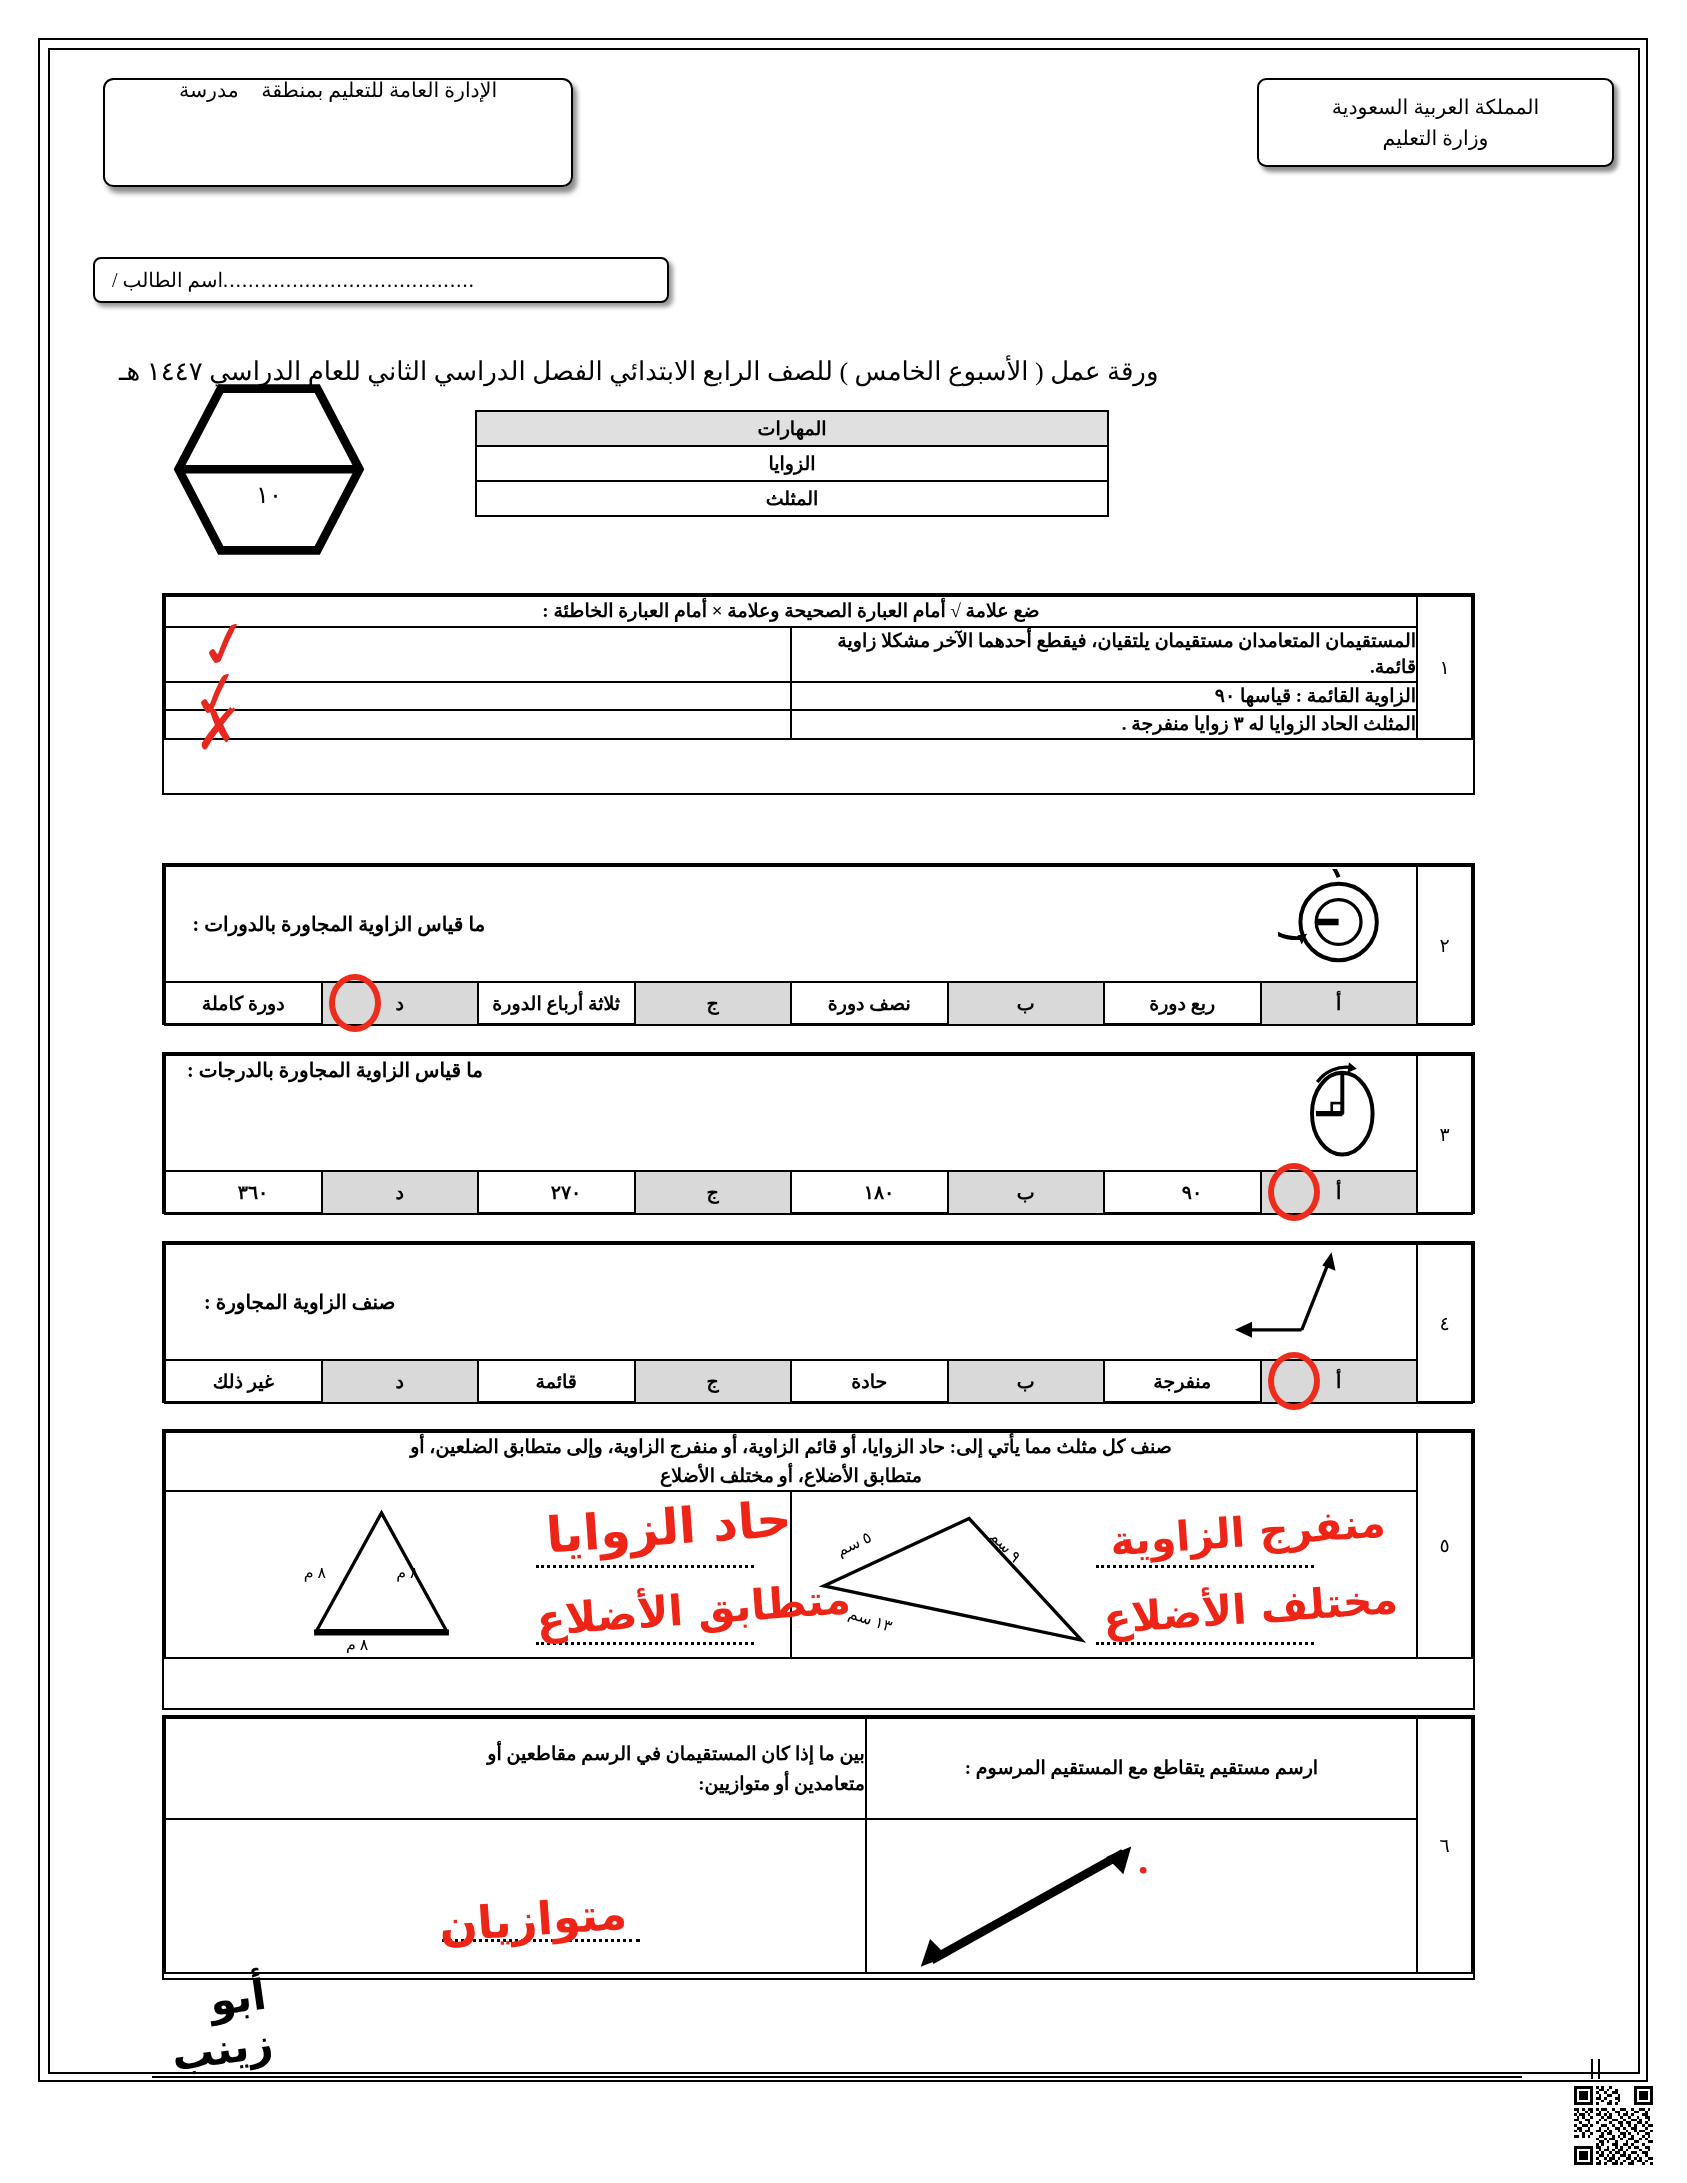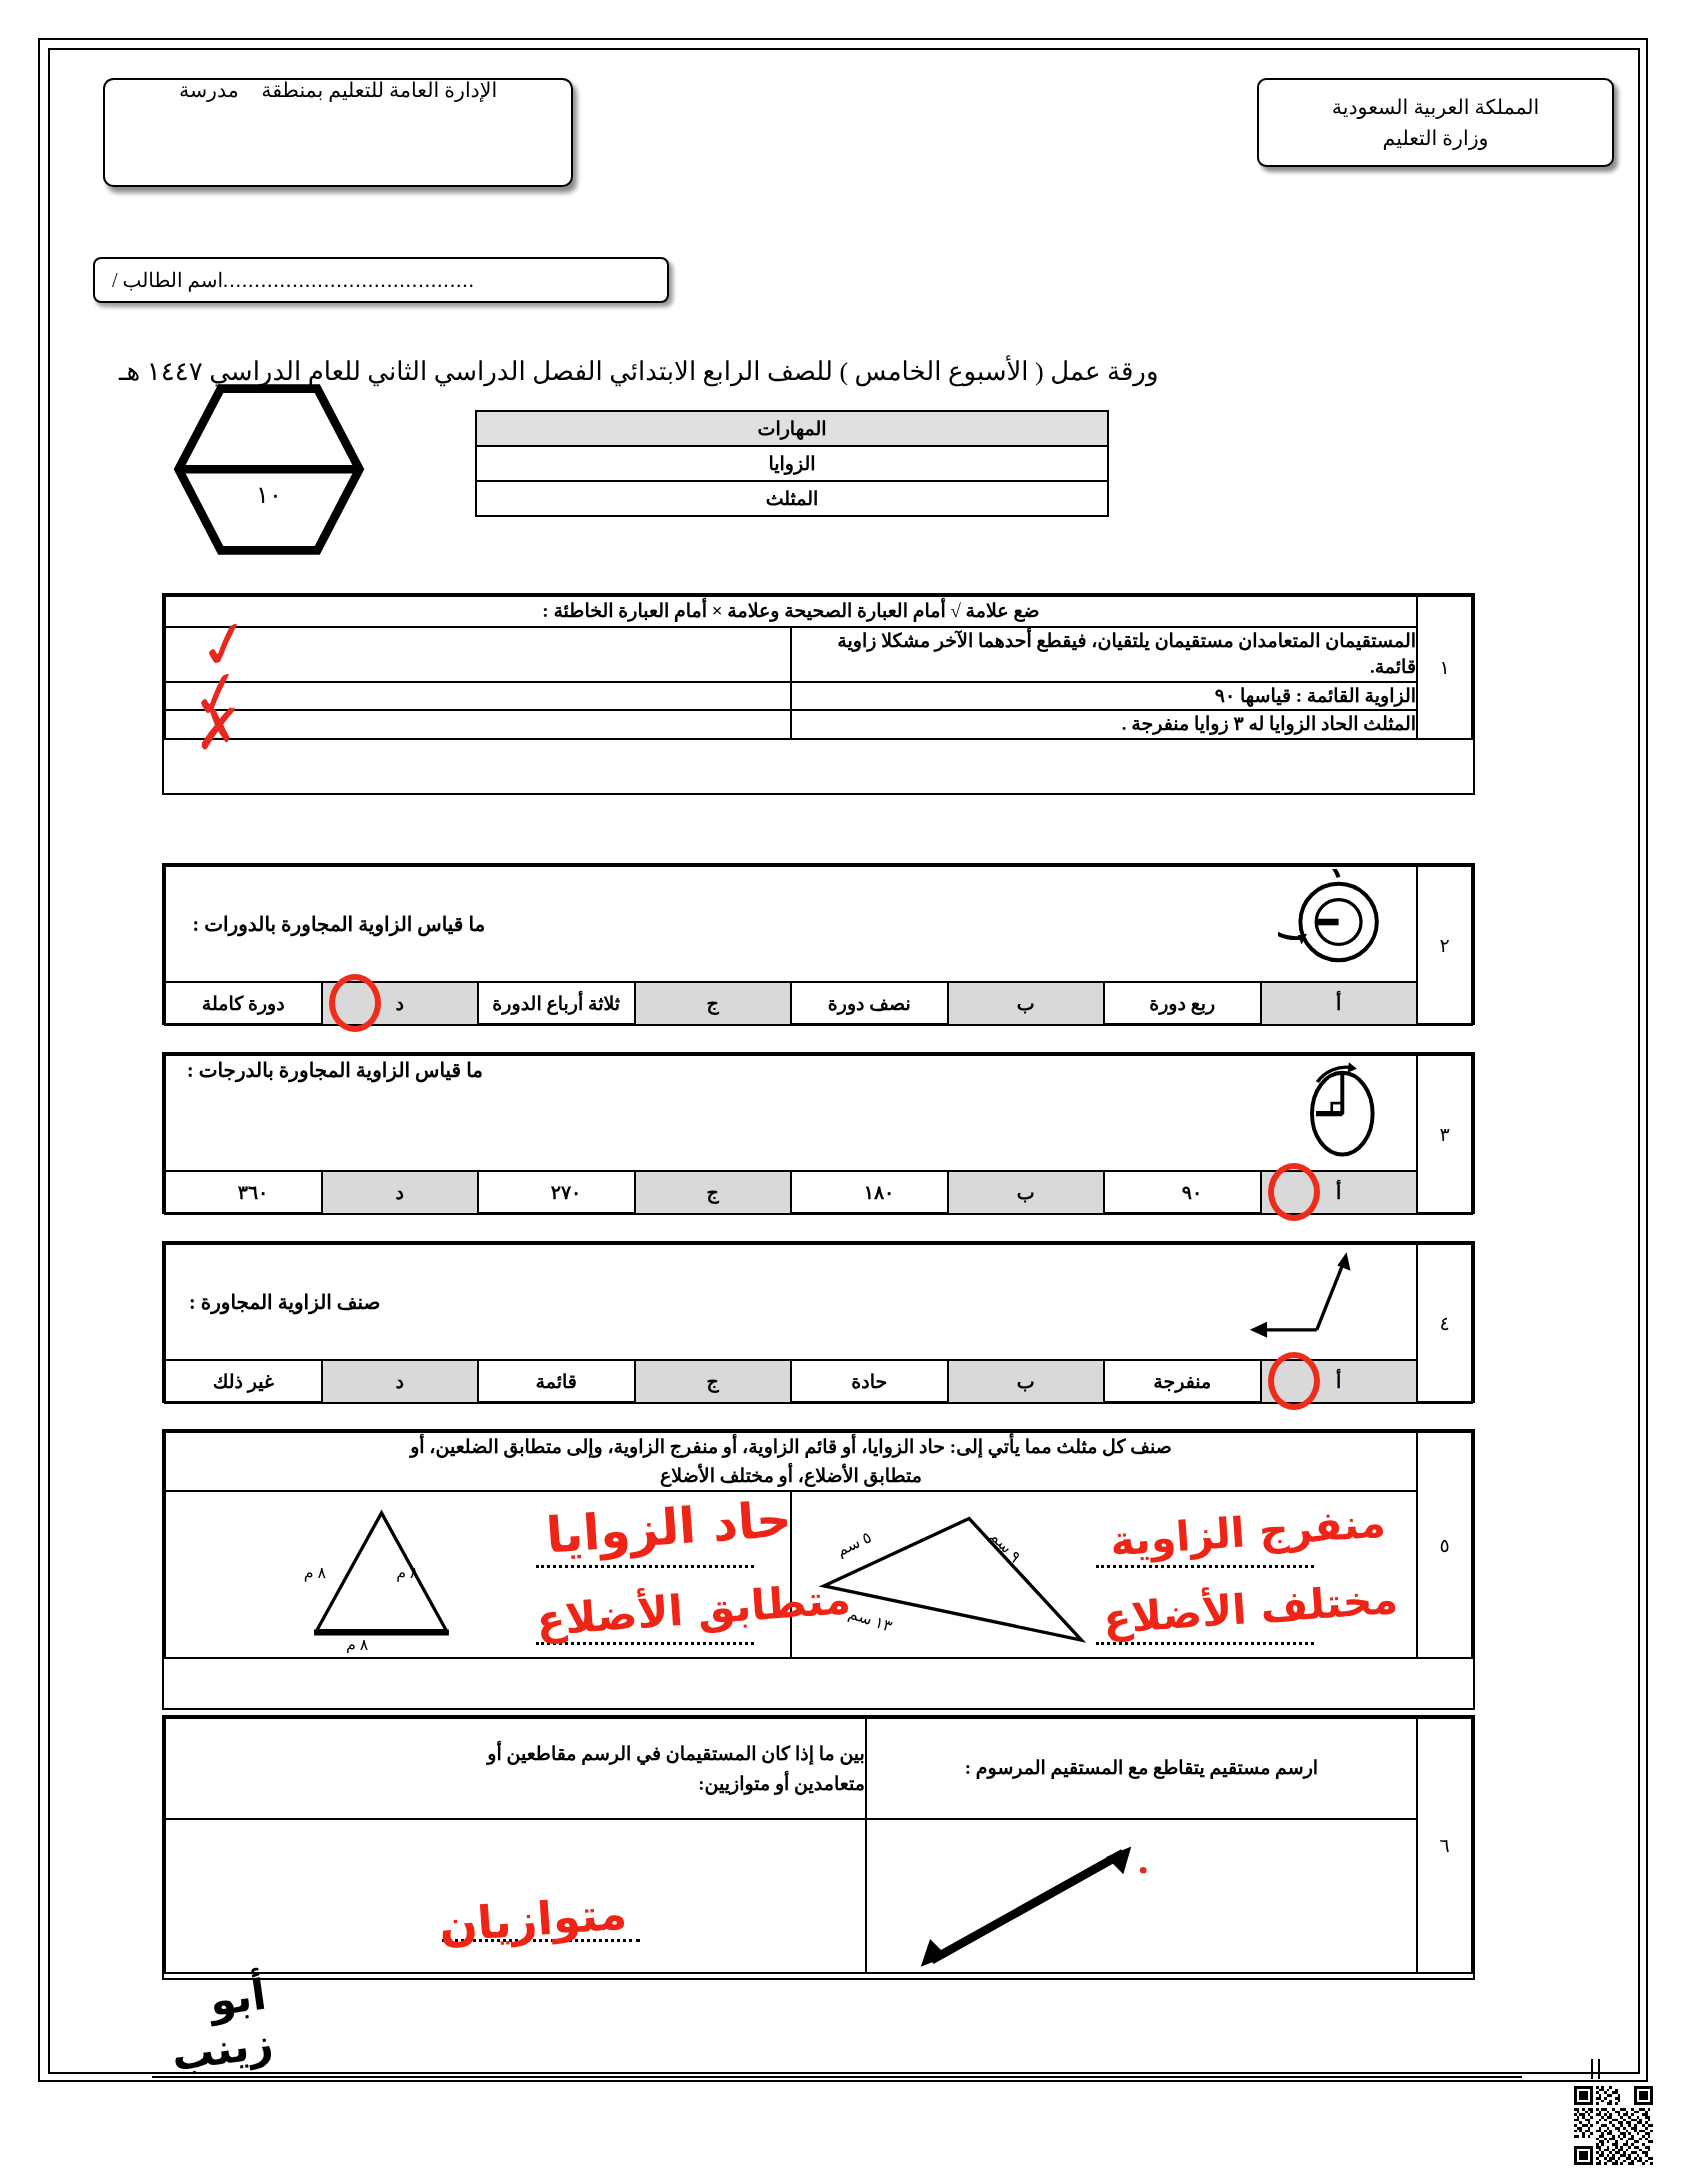--- a/index.html
+++ b/index.html
@@ -407,21 +407,21 @@
     </tbody>
       </table>
   </div>
 
   <div class="qblock" style="top:1241px;height:162px;">
     <table class="qtable">
       <tbody>
           <tr class="diagrow">
         <td class="num-cell" rowspan="2">٤</td>
         <td class="diagcell" colspan="8">
-          <div style="display:flex;align-items:center;justify-content:space-between;padding:0 23px;">
+          <div style="display:flex;align-items:center;justify-content:space-between;padding:0 38px;">
             <span>
               <svg width="179" height="106" viewBox="0 0 270 160">
                 <line x1="155" y1="125" x2="196" y2="22" stroke="#000" stroke-width="5"></line>
                 <polygon points="200,8 206,36 186,28" fill="#000"></polygon>
                 <line x1="155" y1="125" x2="70" y2="125" stroke="#000" stroke-width="5"></line>
                 <polygon points="54,125 80,113 80,137" fill="#000"></polygon>
               </svg>
             </span>
             <span style="font-weight:700;font-size:20px;">صنف الزاوية المجاورة :</span>
           </div>

